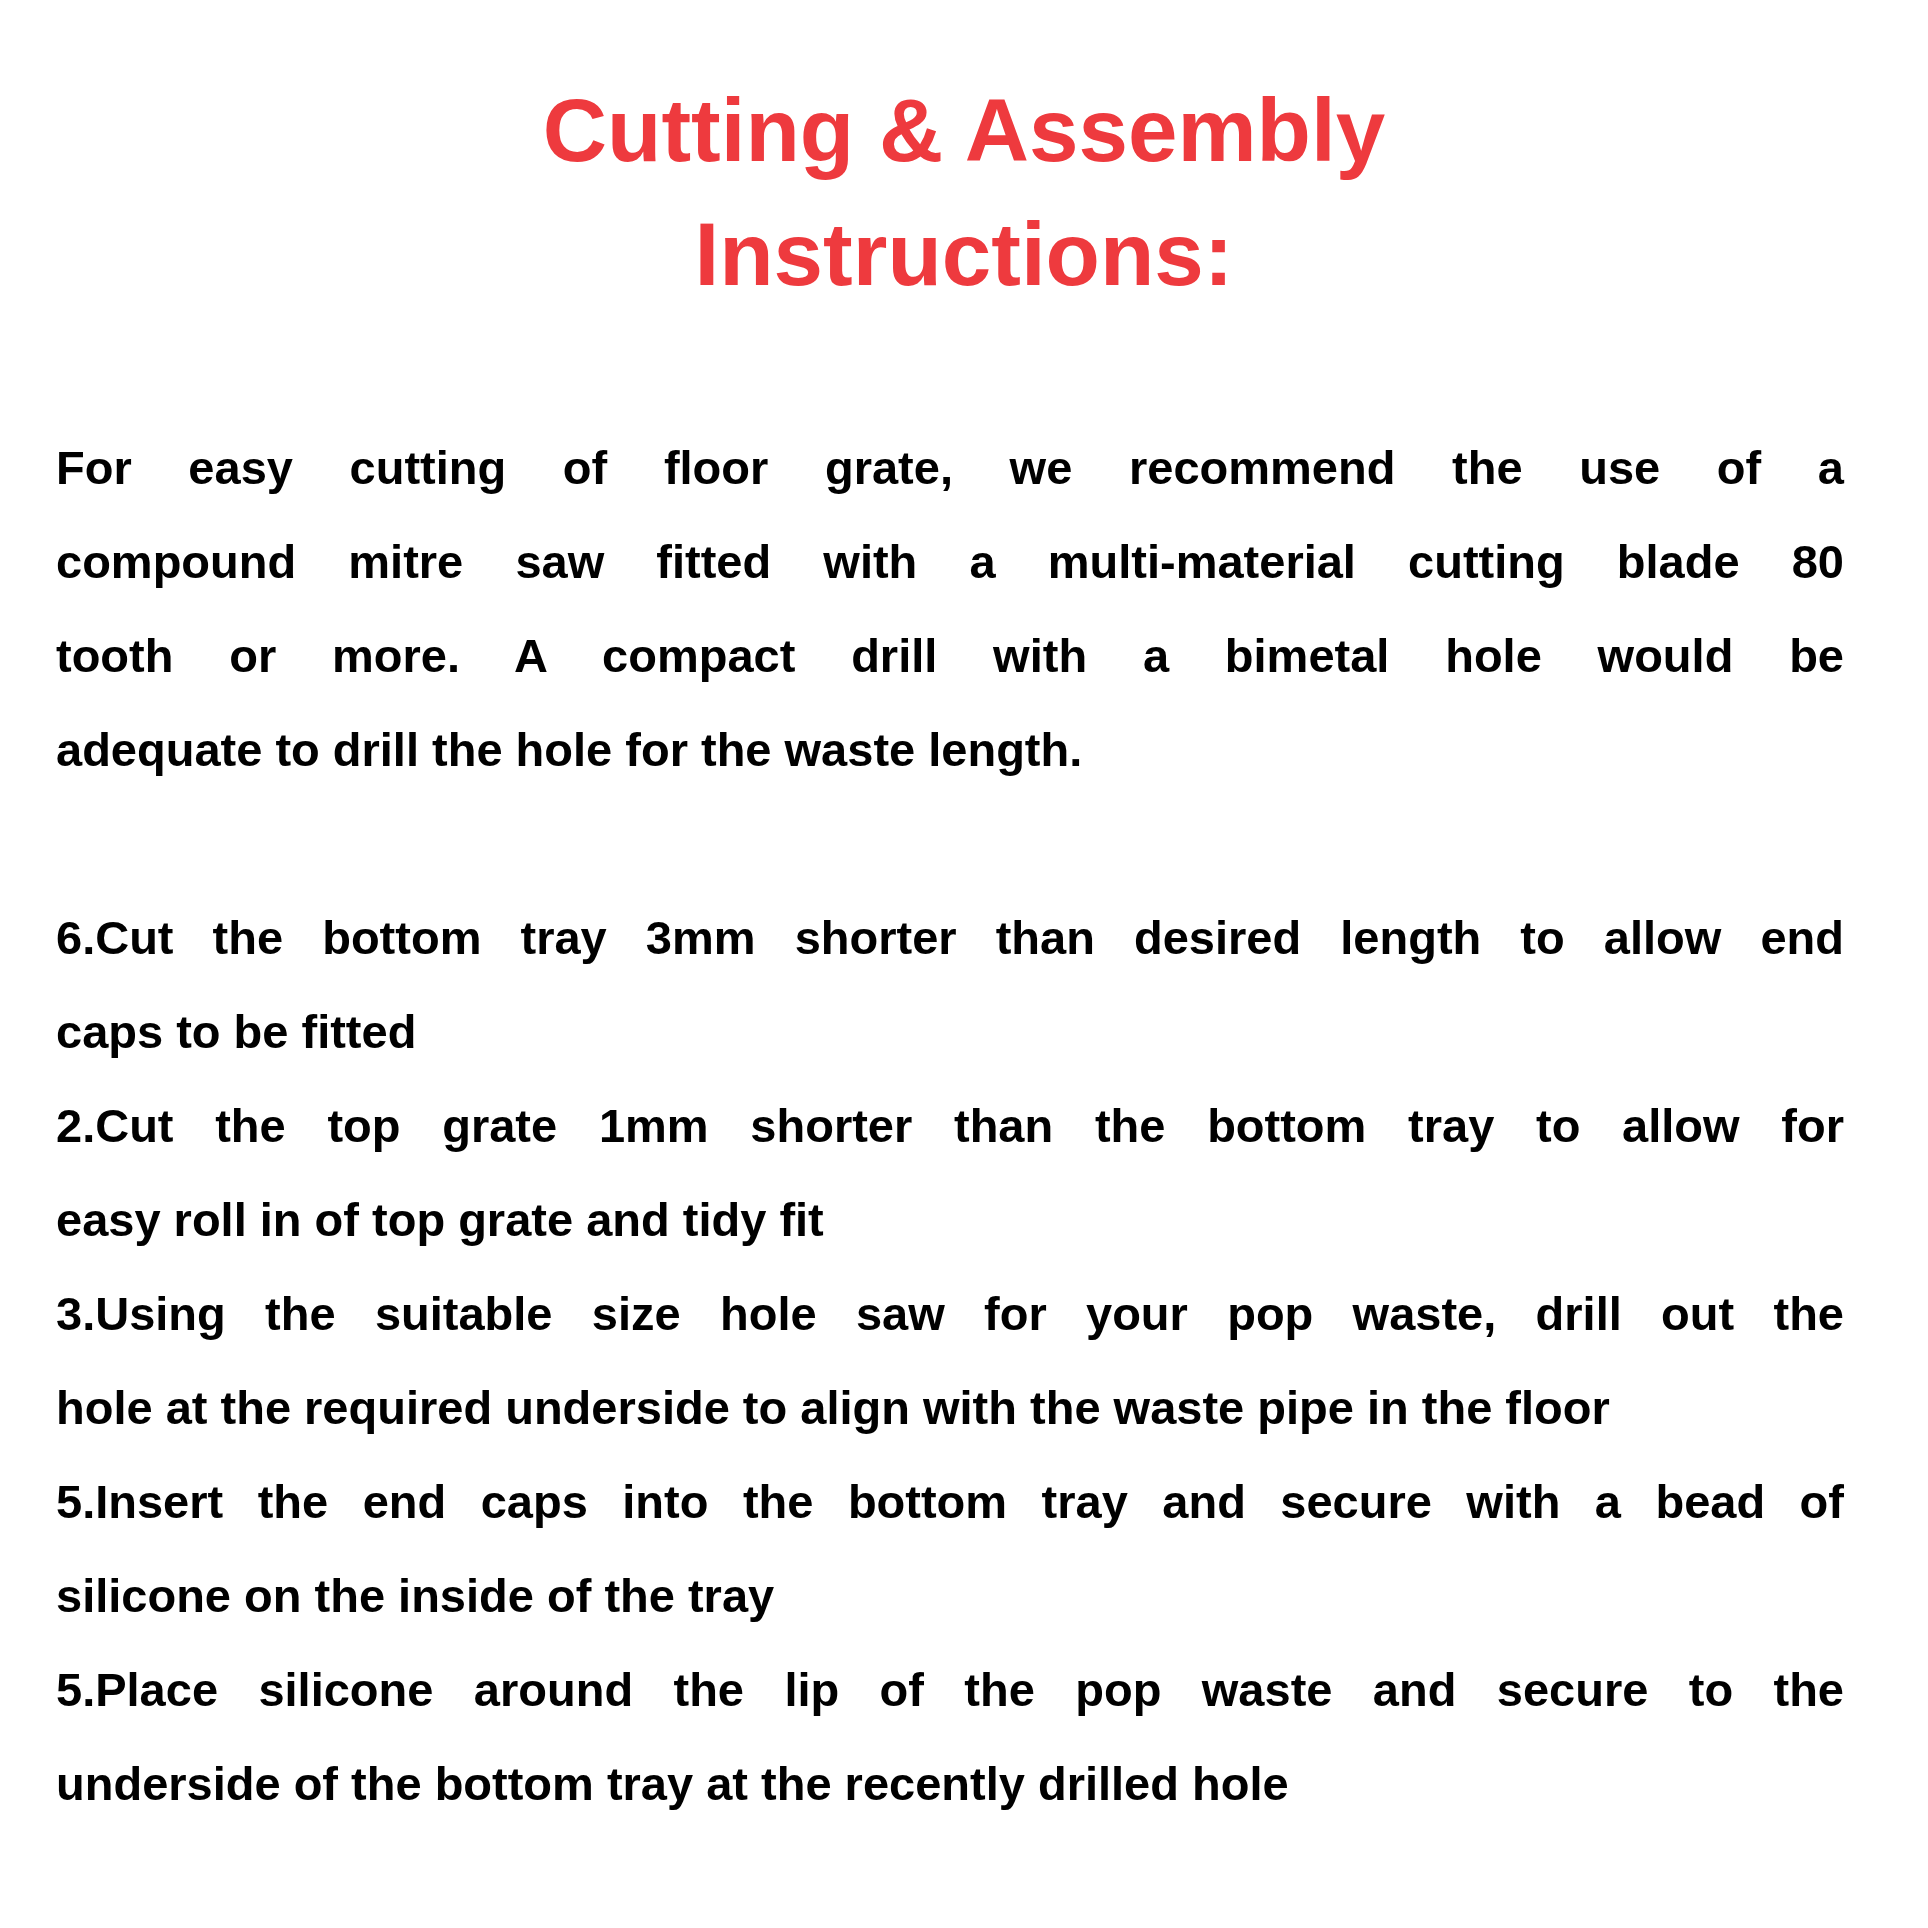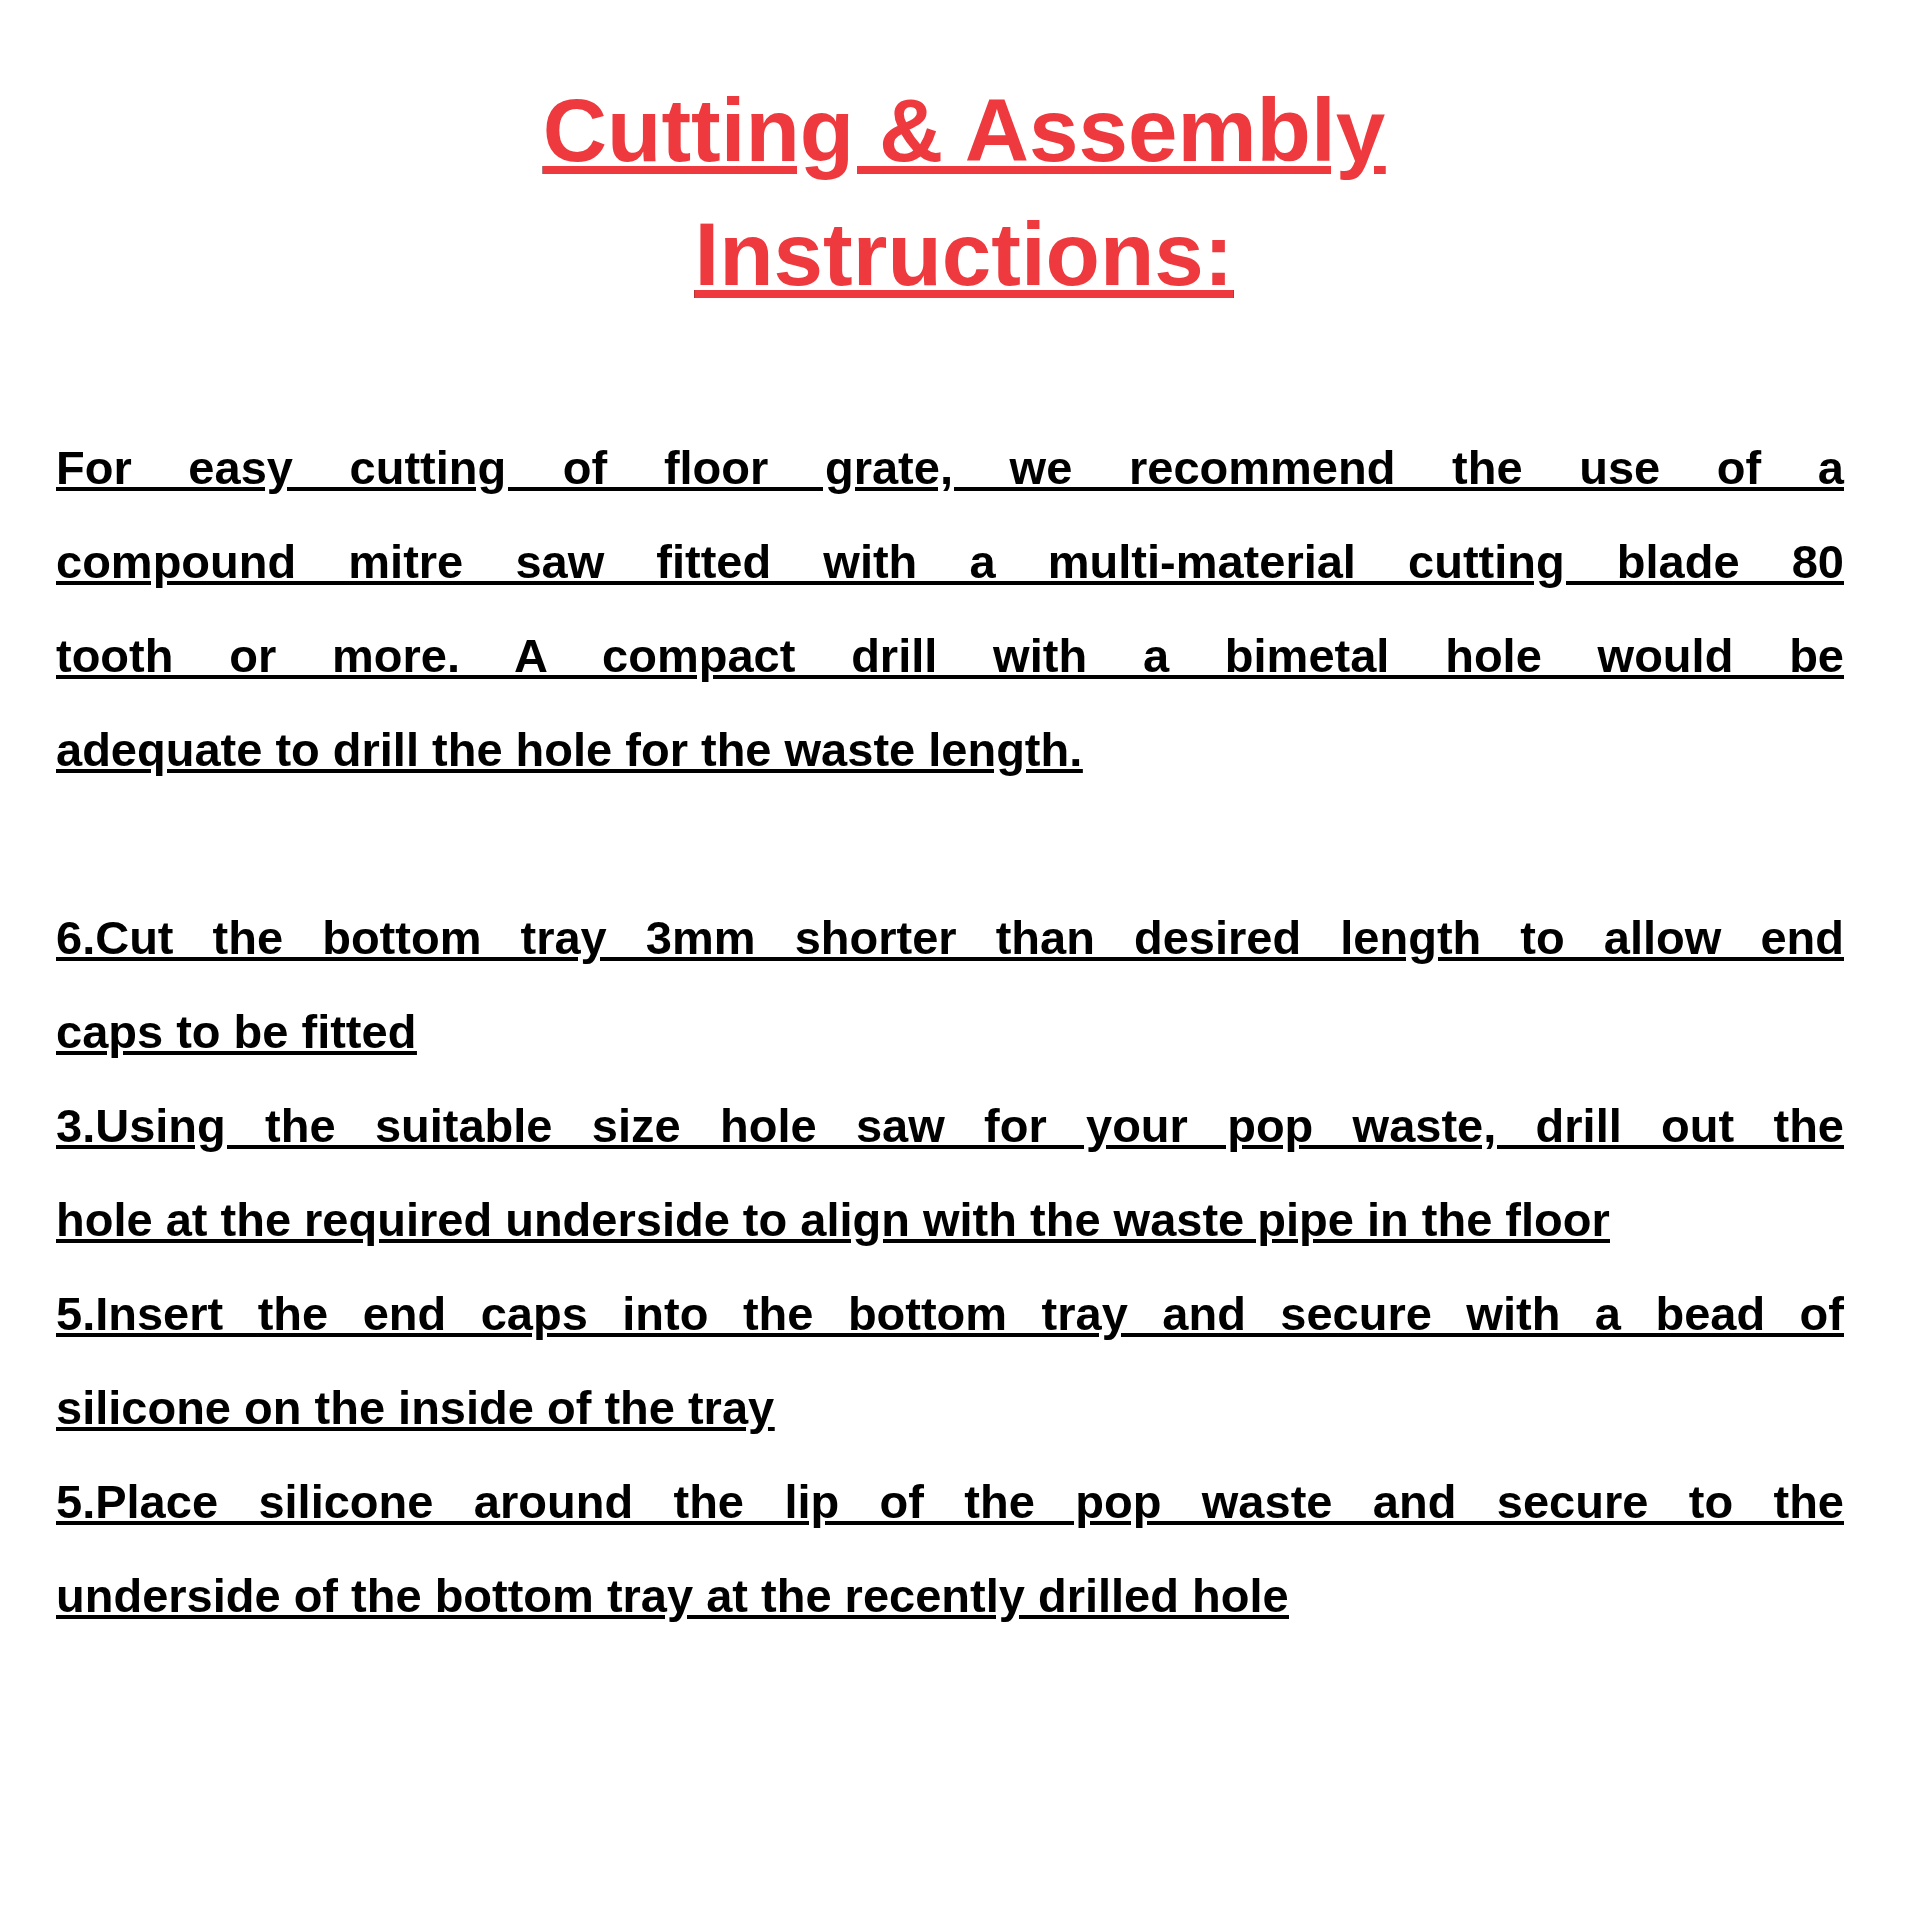--- a/index.html
+++ b/index.html
@@ -1,15 +1,15 @@
 <!DOCTYPE html>
 <html style="font-size:15px"><head>
 <meta charset="utf-8">
 <style>
-  * { margin: 0; padding: 0; box-sizing: border-box; text-decoration: underline; }
+  * { margin: 0; padding: 0; box-sizing: border-box; }
   html, body { background: #ffffff; }
   .page {
     position: relative;
     width: 1928px;
     height: 1928px;
     background: #ffffff;
     overflow: hidden;
     font-family: "Liberation Sans", "DejaVu Sans", sans-serif;
   }
   .title {
@@ -57,20 +57,24 @@
       <span class="ln">adequate to drill the hole for the waste length.</span>
     </p>
 
     <div class="gap"></div>
 
     <div class="para">
       <span class="ln jl">6.Cut the bottom tray 3mm shorter than desired length to allow end</span>
       <span class="ln">caps to be fitted</span>
     </div>
 
+    <div class="para">
+      <span class="ln jl">2.Cut the top grate 1mm shorter than the bottom tray to allow for</span>
+      <span class="ln">easy roll in of top grate and tidy fit</span>
+    </div>
 
     <div class="para">
       <span class="ln jl">3.Using the suitable size hole saw for your pop waste, drill out the</span>
       <span class="ln">hole at the required underside to align with the waste pipe in the floor</span>
     </div>
 
     <div class="para">
       <span class="ln jl">5.Insert the end caps into the bottom tray and secure with a bead of</span>
       <span class="ln">silicone on the inside of the tray</span>
     </div>

